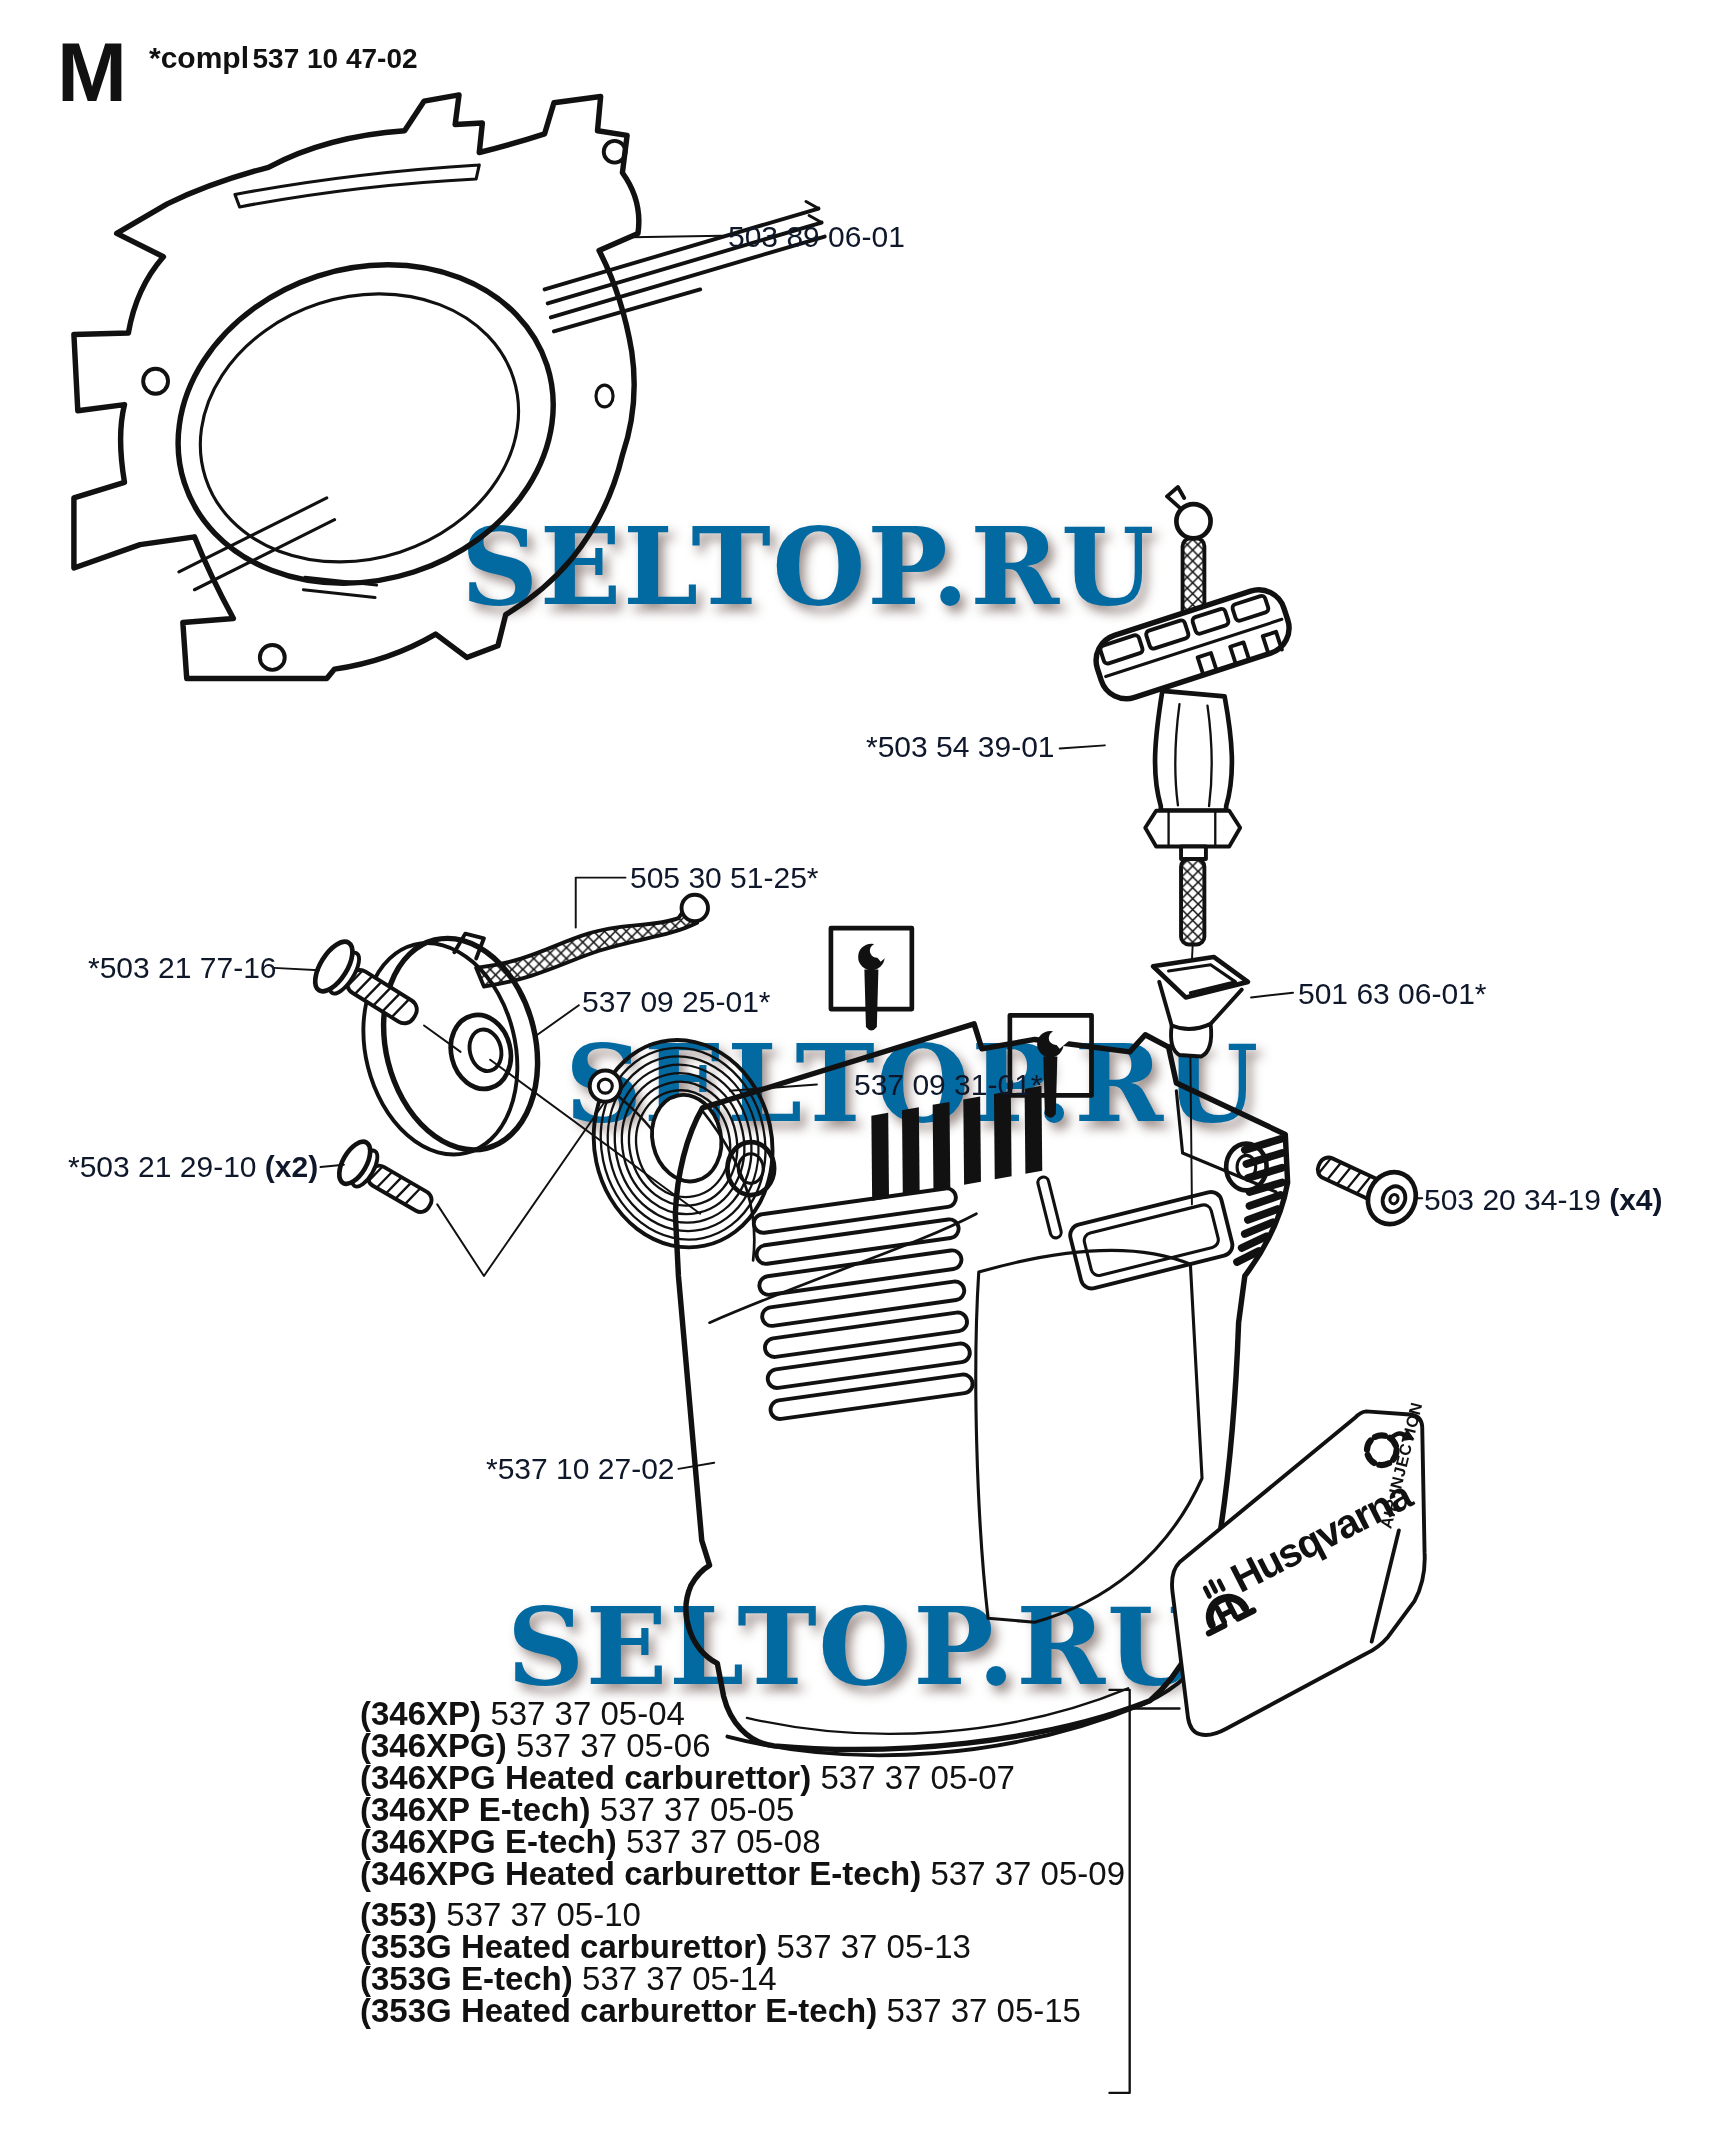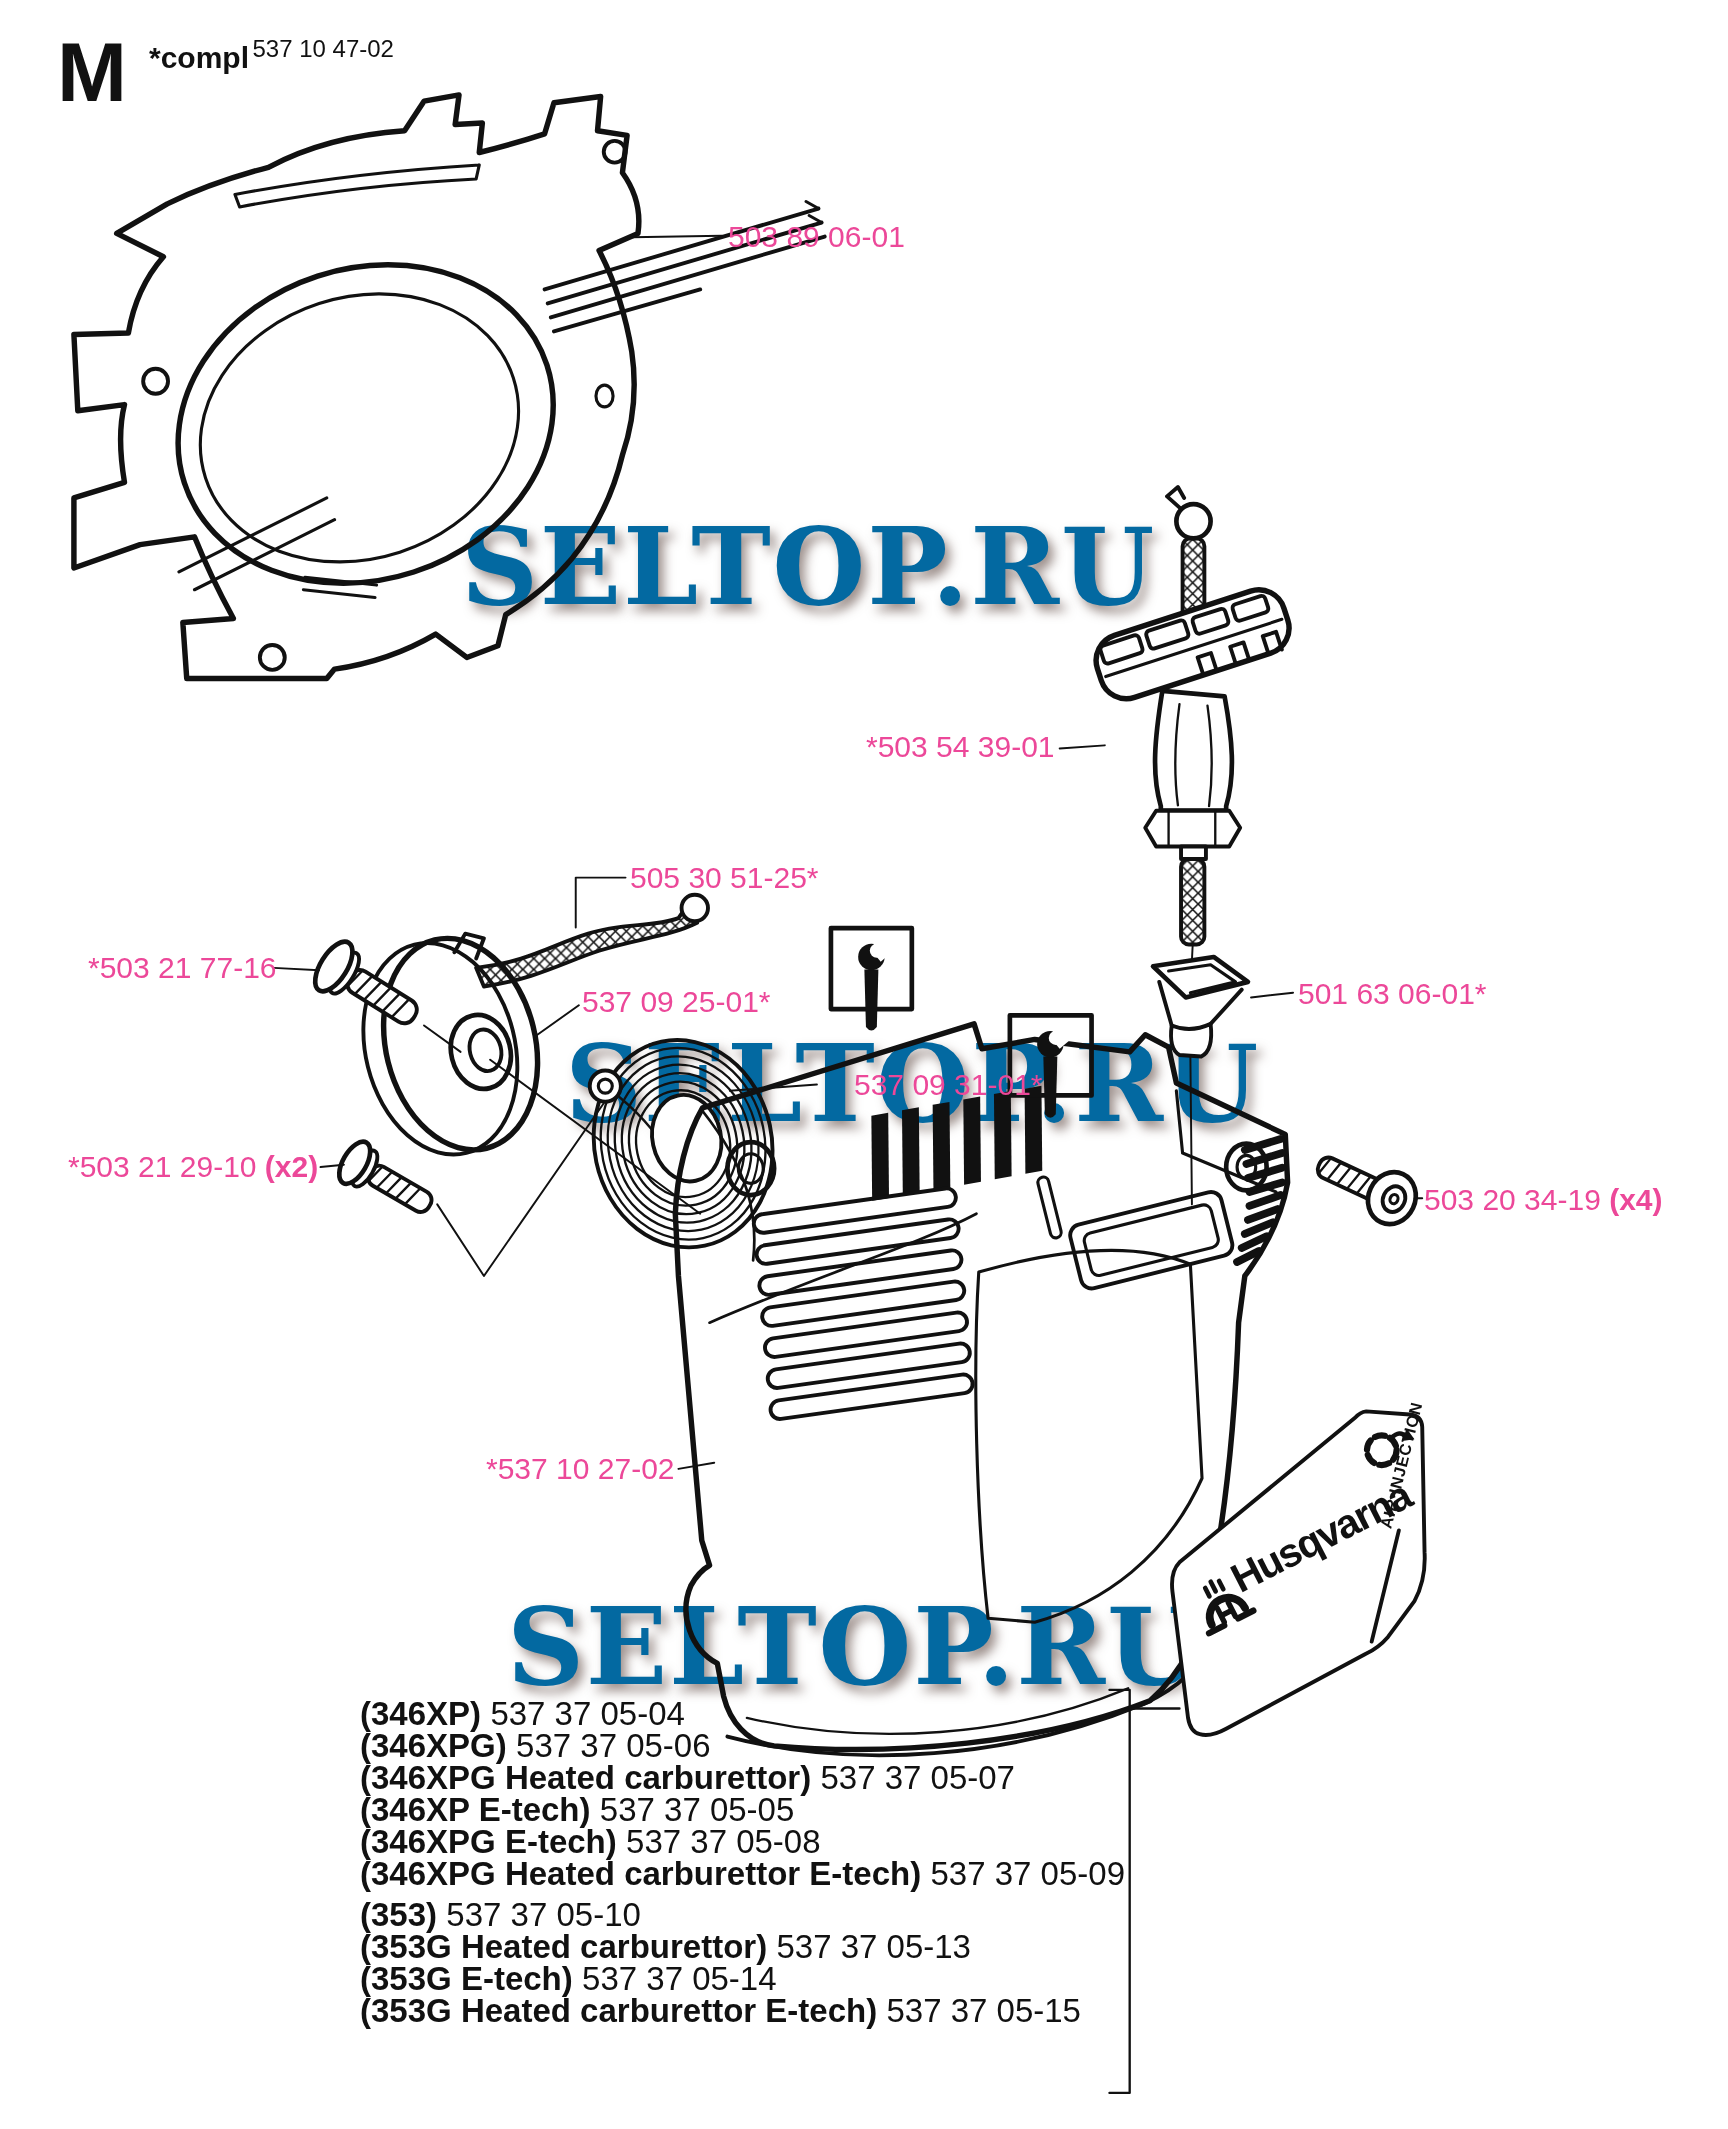--- a/index.html
+++ b/index.html
@@ -19,25 +19,25 @@
     font-size:107px;
     letter-spacing:1.6px;
     color:#0369a1;
     text-shadow:5.4px 7px 11px rgba(140,124,120,0.85);
     white-space:nowrap;
   }
   svg.art{position:absolute;inset:0;z-index:2;}
   .hdr{position:absolute;left:57px;top:30px;z-index:3;white-space:nowrap;}
   .hdr .big{font-size:84px;font-weight:bold;line-height:1;vertical-align:top;}
   .hdr .compl{font-size:30px;font-weight:bold;margin-left:22px;vertical-align:top;position:relative;top:11px;}
-  .hdr .complnum{font-size:24px;font-weight:normal;vertical-align:top;position:relative;top:5px;}
+  .hdr .complnum{font-size:28px;font-weight:bold;vertical-align:top;position:relative;top:13px;}
   .plabel{
     position:absolute;z-index:3;
     font-size:30px;line-height:1.1;
-    white-space:nowrap;color:#ec4899;
+    white-space:nowrap;color:#0f172a;
   }
   .plabel b{font-weight:bold;margin-top:42px;}
   .parts-list{
     position:absolute;z-index:3;
     right:603px;top:1698px;
     margin-left:24px;
   }
   .parts-list .row{font-size:33px;line-height:32px;white-space:nowrap;}
   .parts-list .row .model{font-weight:bold;}
   .parts-list .row .num{font-weight:normal;margin-left:9.3px;}

